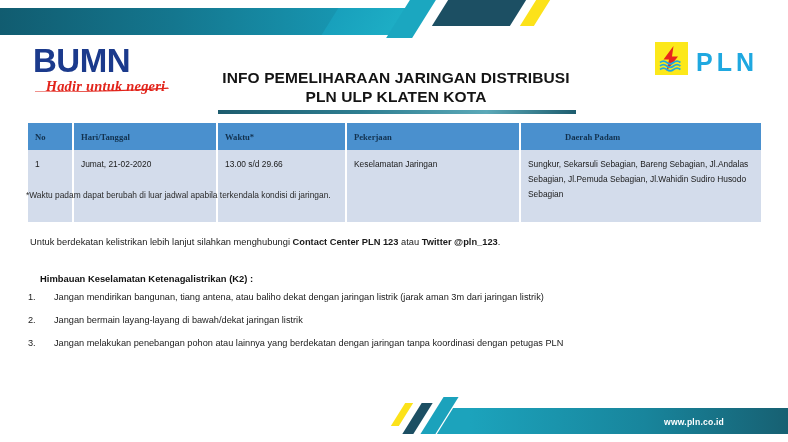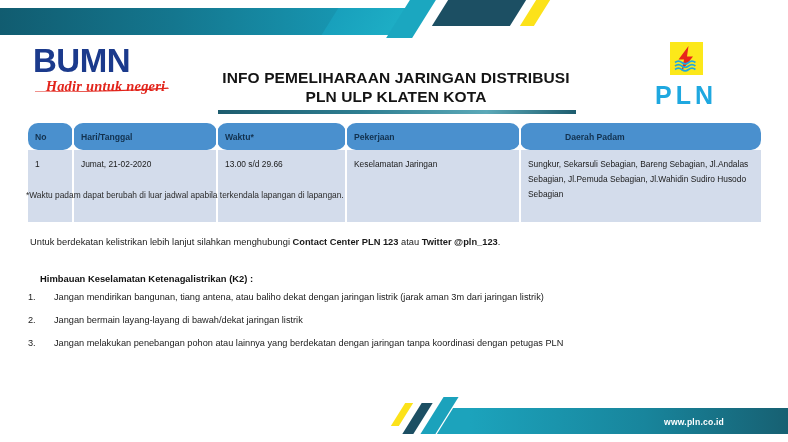--- a/index.html
+++ b/index.html
@@ -127,23 +127,22 @@
     height: 4px;
     background: linear-gradient(90deg, #1D5C6E 0%, #2E7E91 40%, #5BA9B8 75%, #1D5C6E 100%);
   }
 
   
   #pln-logo {
     position: absolute;
     top: 42px;
     left: 655px;
     display: flex;
-    align-items: center;
+    align-items: flex-end;
     gap: 8px;
-    flex-direction: column;
   }
   #pln-mark {
     width: 33px;
     height: 33px;
     background: #FCE81A;
     position: relative;
   }
   #pln-wordmark {
     font-family: "Liberation Sans", sans-serif;
     font-weight: bold;
@@ -158,29 +157,28 @@
     position: absolute;
     top: 123px;
     left: 28px;
     width: 733px;
     border-collapse: collapse;
     table-layout: fixed;
   }
   #outage-table th {
     background: #4A90CE;
     color: #12314E;
-    font-family: Liberation Sans, sans-serif;
+    font-family: Liberation Serif, serif;
     font-weight: bold;
     font-size: 8.6px;
     text-align: left;
     padding: 5px 7px;
     border-right: 2px solid #FFFFFF;
     vertical-align: middle;
     height: 17px;
-    border-radius: 10px;
   }
   #outage-table th:last-child { border-right: none; padding-left: 44px; }
   #outage-table td {
     background: #D3DCEB;
     color: #1A1A1A;
     font-family: "Liberation Sans", sans-serif;
     font-size: 8.4px;
     padding: 7px 7px 20px 7px;
     border-right: 2px solid #FFFFFF;
     vertical-align: top;
@@ -356,21 +354,21 @@
     <tr>
       <td class="col-no">1</td>
       <td class="col-hari">Jumat, 21-02-2020</td>
       <td class="col-waktu">13.00 s/d 29.66</td>
       <td class="col-kerja">Keselamatan Jaringan</td>
       <td class="col-daerah">Sungkur, Sekarsuli Sebagian, Bareng Sebagian, Jl.Andalas Sebagian, Jl.Pemuda Sebagian, Jl.Wahidin Sudiro Husodo Sebagian</td>
     </tr>
   </tbody>
 </table>
 
-<div id="table-footnote">*Waktu padam dapat berubah di luar jadwal apabila terkendala lapangan di lapangan.</div>
+<div id="table-footnote">*Waktu padam dapat berubah di luar jadwal apabila terkendala kondisi di jaringan.</div>
 
 <div id="contact-line">
   <span>Untuk berdekatan kelistrikan lebih lanjut silahkan menghubungi </span><b>Contact Center PLN 123</b><span>  atau </span><b>Twitter @pln_123</b><span>.</span>
 </div>
 
 <div id="k2-heading">Himbauan Keselamatan Ketenagalistrikan (K2) :</div>
 <div id="k2-list">
   <div class="k2-item">
     <span class="k2-num">1.</span>
     <span class="k2-text">Jangan mendirikan bangunan, tiang antena, atau baliho dekat dengan jaringan listrik (jarak aman 3m dari jaringan listrik)</span>

